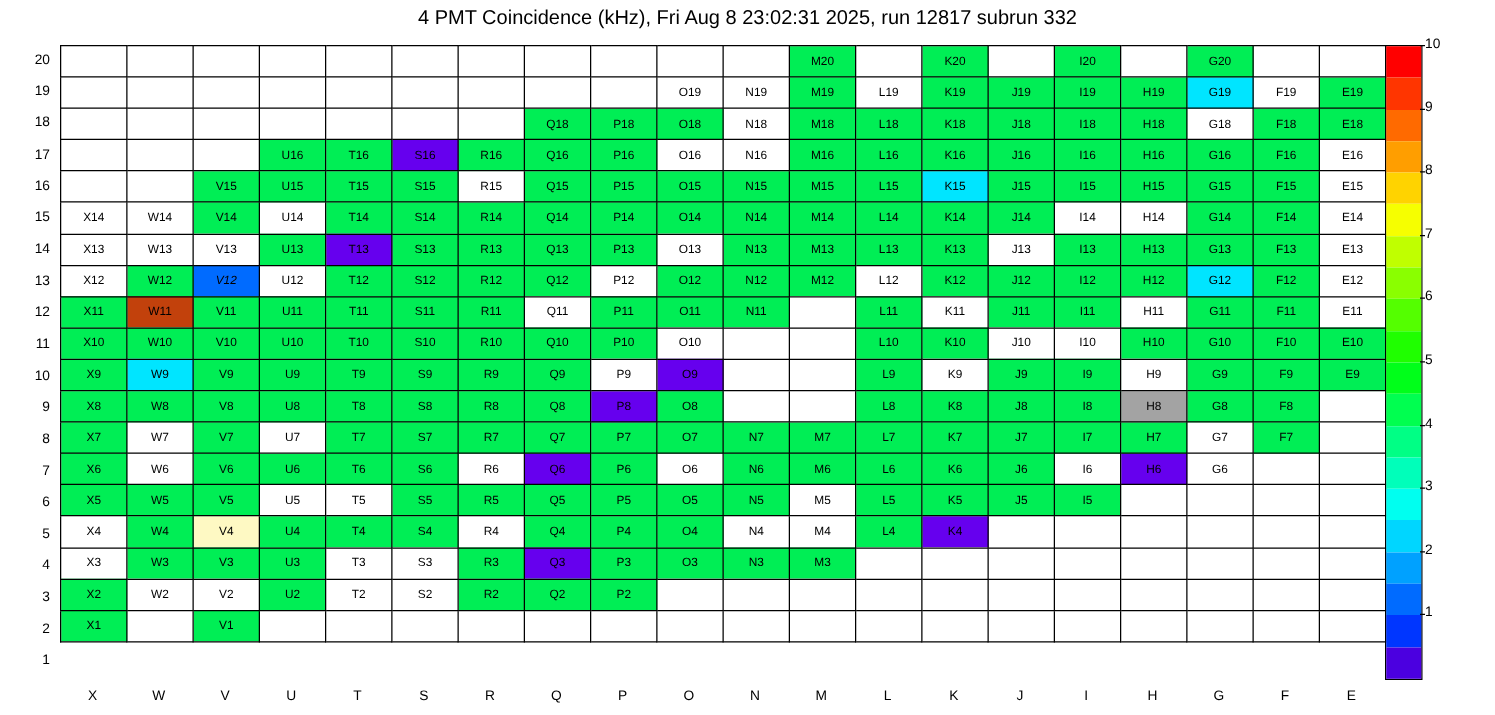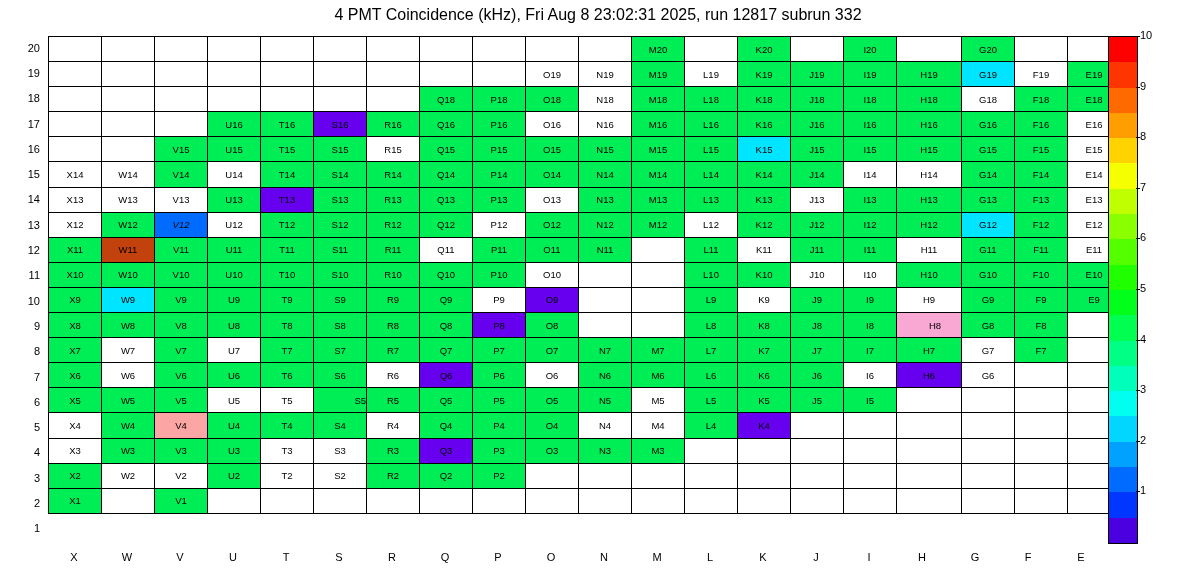--- a/index.html
+++ b/index.html
@@ -288,21 +288,21 @@
             <td style="background: rgb(0, 238, 85);">R8</td>
             <td style="background: rgb(0, 238, 85);">Q8</td>
             <td style="background: rgb(102, 0, 238);">P8</td>
             <td style="background: rgb(0, 238, 85);">O8</td>
             <td style="background: rgb(255, 255, 255);"></td>
             <td style="background: rgb(255, 255, 255);"></td>
             <td style="background: rgb(0, 238, 85);">L8</td>
             <td style="background: rgb(0, 238, 85);">K8</td>
             <td style="background: rgb(0, 238, 85);">J8</td>
             <td style="background: rgb(0, 238, 85);">I8</td>
-            <td style="background: #f9a8d4; padding-left: 12px;">H8</td>
+            <td style="background: #a3a3a3;">H8</td>
             <td style="background: rgb(0, 238, 85);">G8</td>
             <td style="background: rgb(0, 238, 85);">F8</td>
             <td style="background: rgb(255, 255, 255);"></td>
           </tr>
           <tr>
             <td style="background: rgb(0, 238, 85);">X7</td>
             <td style="background: rgb(255, 255, 255);">W7</td>
             <td style="background: rgb(0, 238, 85);">V7</td>
             <td style="background: rgb(255, 255, 255);">U7</td>
             <td style="background: rgb(0, 238, 85);">T7</td>
@@ -343,40 +343,40 @@
             <td style="background: rgb(255, 255, 255);">G6</td>
             <td style="background: rgb(255, 255, 255);"></td>
             <td style="background: rgb(255, 255, 255);"></td>
           </tr>
           <tr>
             <td style="background: rgb(0, 238, 85);">X5</td>
             <td style="background: rgb(0, 238, 85);">W5</td>
             <td style="background: rgb(0, 238, 85);">V5</td>
             <td style="background: rgb(255, 255, 255);">U5</td>
             <td style="background: rgb(255, 255, 255);">T5</td>
-            <td style="background: rgb(0, 238, 85); text-align: right;">S5</td>
+            <td style="background: rgb(0, 238, 85);">S5</td>
             <td style="background: rgb(0, 238, 85);">R5</td>
             <td style="background: rgb(0, 238, 85);">Q5</td>
             <td style="background: rgb(0, 238, 85);">P5</td>
             <td style="background: rgb(0, 238, 85);">O5</td>
             <td style="background: rgb(0, 238, 85);">N5</td>
             <td style="background: rgb(255, 255, 255);">M5</td>
             <td style="background: rgb(0, 238, 85);">L5</td>
             <td style="background: rgb(0, 238, 85);">K5</td>
             <td style="background: rgb(0, 238, 85);">J5</td>
             <td style="background: rgb(0, 238, 85);">I5</td>
             <td style="background: rgb(255, 255, 255);"></td>
             <td style="background: rgb(255, 255, 255);"></td>
             <td style="background: rgb(255, 255, 255);"></td>
             <td style="background: rgb(255, 255, 255);"></td>
           </tr>
           <tr>
             <td style="background: rgb(255, 255, 255);">X4</td>
             <td style="background: rgb(0, 238, 85);">W4</td>
-            <td style="background: #fca5a5;">V4</td>
+            <td style="background: #fef9c3;">V4</td>
             <td style="background: rgb(0, 238, 85);">U4</td>
             <td style="background: rgb(0, 238, 85);">T4</td>
             <td style="background: rgb(0, 238, 85);">S4</td>
             <td style="background: rgb(255, 255, 255);">R4</td>
             <td style="background: rgb(0, 238, 85);">Q4</td>
             <td style="background: rgb(0, 238, 85);">P4</td>
             <td style="background: rgb(0, 238, 85);">O4</td>
             <td style="background: rgb(255, 255, 255);">N4</td>
             <td style="background: rgb(255, 255, 255);">M4</td>
             <td style="background: rgb(0, 238, 85);">L4</td>

